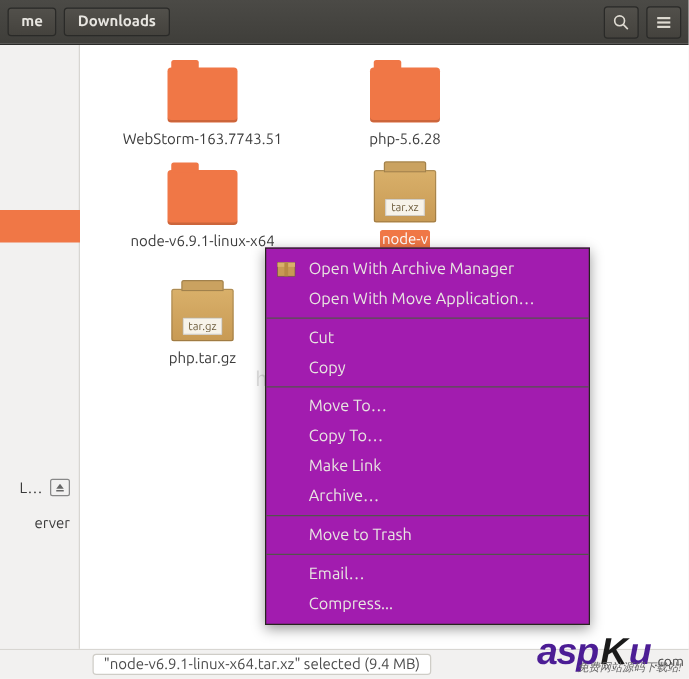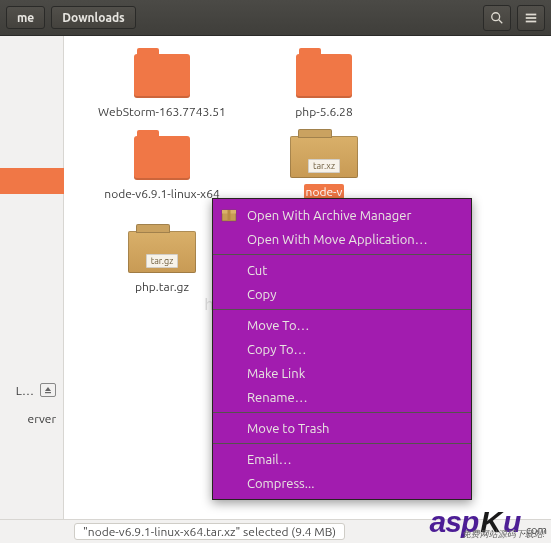--- a/index.html
+++ b/index.html
@@ -14,21 +14,21 @@
   .sidebar .sel { position: absolute; top: 132px; left: 0; width: 64px; height: 26px; background: #f07746; }
   .sidebar .row { position: absolute; left: 0; width: 64px; height: 24px; display: flex; align-items: center; justify-content: flex-end; padding-right: 8px; color: #3a3a3a; font-size: 12px; gap: 6px; }
   .sidebar .eject { width: 16px; height: 14px; border: 1px solid #888; border-radius: 2px; display: flex; align-items: center; justify-content: center; }
   .main { flex: 1; background: #fff; position: relative; overflow: hidden; }
   .file-grid { display: flex; flex-wrap: wrap; gap: 16px 22px; padding: 18px 28px; align-content: flex-start; }
   .file { width: 140px; display: flex; flex-direction: column; align-items: center; gap: 6px; text-align: center; }
   .file .label { font-size: 12px; color: #3c3c3c; line-height: 1.2; max-width: 140px; padding: 1px 2px; }
   .file.selected .label { background: #f07746; color: #fff; border-radius: 2px; }
   .folder-ic { width: 56px; height: 44px; background: #f07746; border-radius: 3px; position: relative; box-shadow: inset 0 -2px 0 rgba(0,0,0,.15); }
   .folder-ic::before { content: ""; position: absolute; top: -6px; left: 3px; width: 22px; height: 8px; background: #f07746; border-radius: 2px 2px 0 0; }
-  .archive-ic { width: 68px; height: 42px; background: linear-gradient(#d9b06a,#c89a54); border-radius: 2px; position: relative; box-shadow: inset 0 0 0 1px rgba(0,0,0,.2); display: flex; flex-direction: column; align-items: center; justify-content: flex-end; }
+  .archive-ic { width: 50px; height: 42px; background: linear-gradient(#d9b06a,#c89a54); border-radius: 2px; position: relative; box-shadow: inset 0 0 0 1px rgba(0,0,0,.2); display: flex; flex-direction: column; align-items: center; justify-content: flex-end; }
   .archive-ic::before { content: ""; position: absolute; top: -7px; left: 8px; width: 34px; height: 9px; background: #caa260; border-radius: 2px 2px 0 0; box-shadow: inset 0 0 0 1px rgba(0,0,0,.2); }
   .archive-ic .tag { background: #f7f3ea; color: #6b5a3a; font-size: 9px; padding: 1px 4px; border-radius: 1px; margin-bottom: 5px; border: 1px solid rgba(0,0,0,.15); }
   .watermark { position: absolute; top: 260px; left: 140px; color: rgba(0,0,0,.12); font-size: 17px; font-family: "Courier New", monospace; letter-spacing: 1px; pointer-events: none; }
   .ctx-menu { position: absolute; top: 162px; left: 148px; width: 260px; background: #a21caf; color: #e8e6e1; border: 1px solid #26241f; box-shadow: 0 3px 10px rgba(0,0,0,.4); padding: 4px 0; z-index: 10; }
   .ctx-menu .item { padding: 5px 14px 5px 34px; font-size: 13px; position: relative; white-space: nowrap; }
   .ctx-menu .item.with-ic { padding-left: 34px; }
   .ctx-menu .item .mi { position: absolute; left: 8px; top: 4px; width: 16px; height: 16px; }
   .ctx-menu .sep { height: 1px; background: #55534d; margin: 3px 0; }
   .ctx-menu .item.hl { outline: 3px solid #e31212; outline-offset: -1px; }
   .statusbar { height: 24px; background: #f2f1f0; border-top: 1px solid #d8d6d2; display: flex; align-items: center; padding: 0 10px; font-size: 12px; color: #4c4c4c; }
@@ -133,21 +133,21 @@
         <span>Open With Archive Manager</span>
       </div>
       <div class="item">Open With Move Application…</div>
       <div class="sep"></div>
       <div class="item">Cut</div>
       <div class="item">Copy</div>
       <div class="sep"></div>
       <div class="item">Move To…</div>
       <div class="item">Copy To…</div>
       <div class="item">Make Link</div>
-      <div class="item">Rename…</div>
+      <div class="item">Archive…</div>
       <div class="sep"></div>
       <div class="item">Move to Trash</div>
       <div class="sep"></div>
       <div class="item">Email…</div>
       <div class="item">Compress...</div>
 
     </div>
 
   </div>
 </div>

